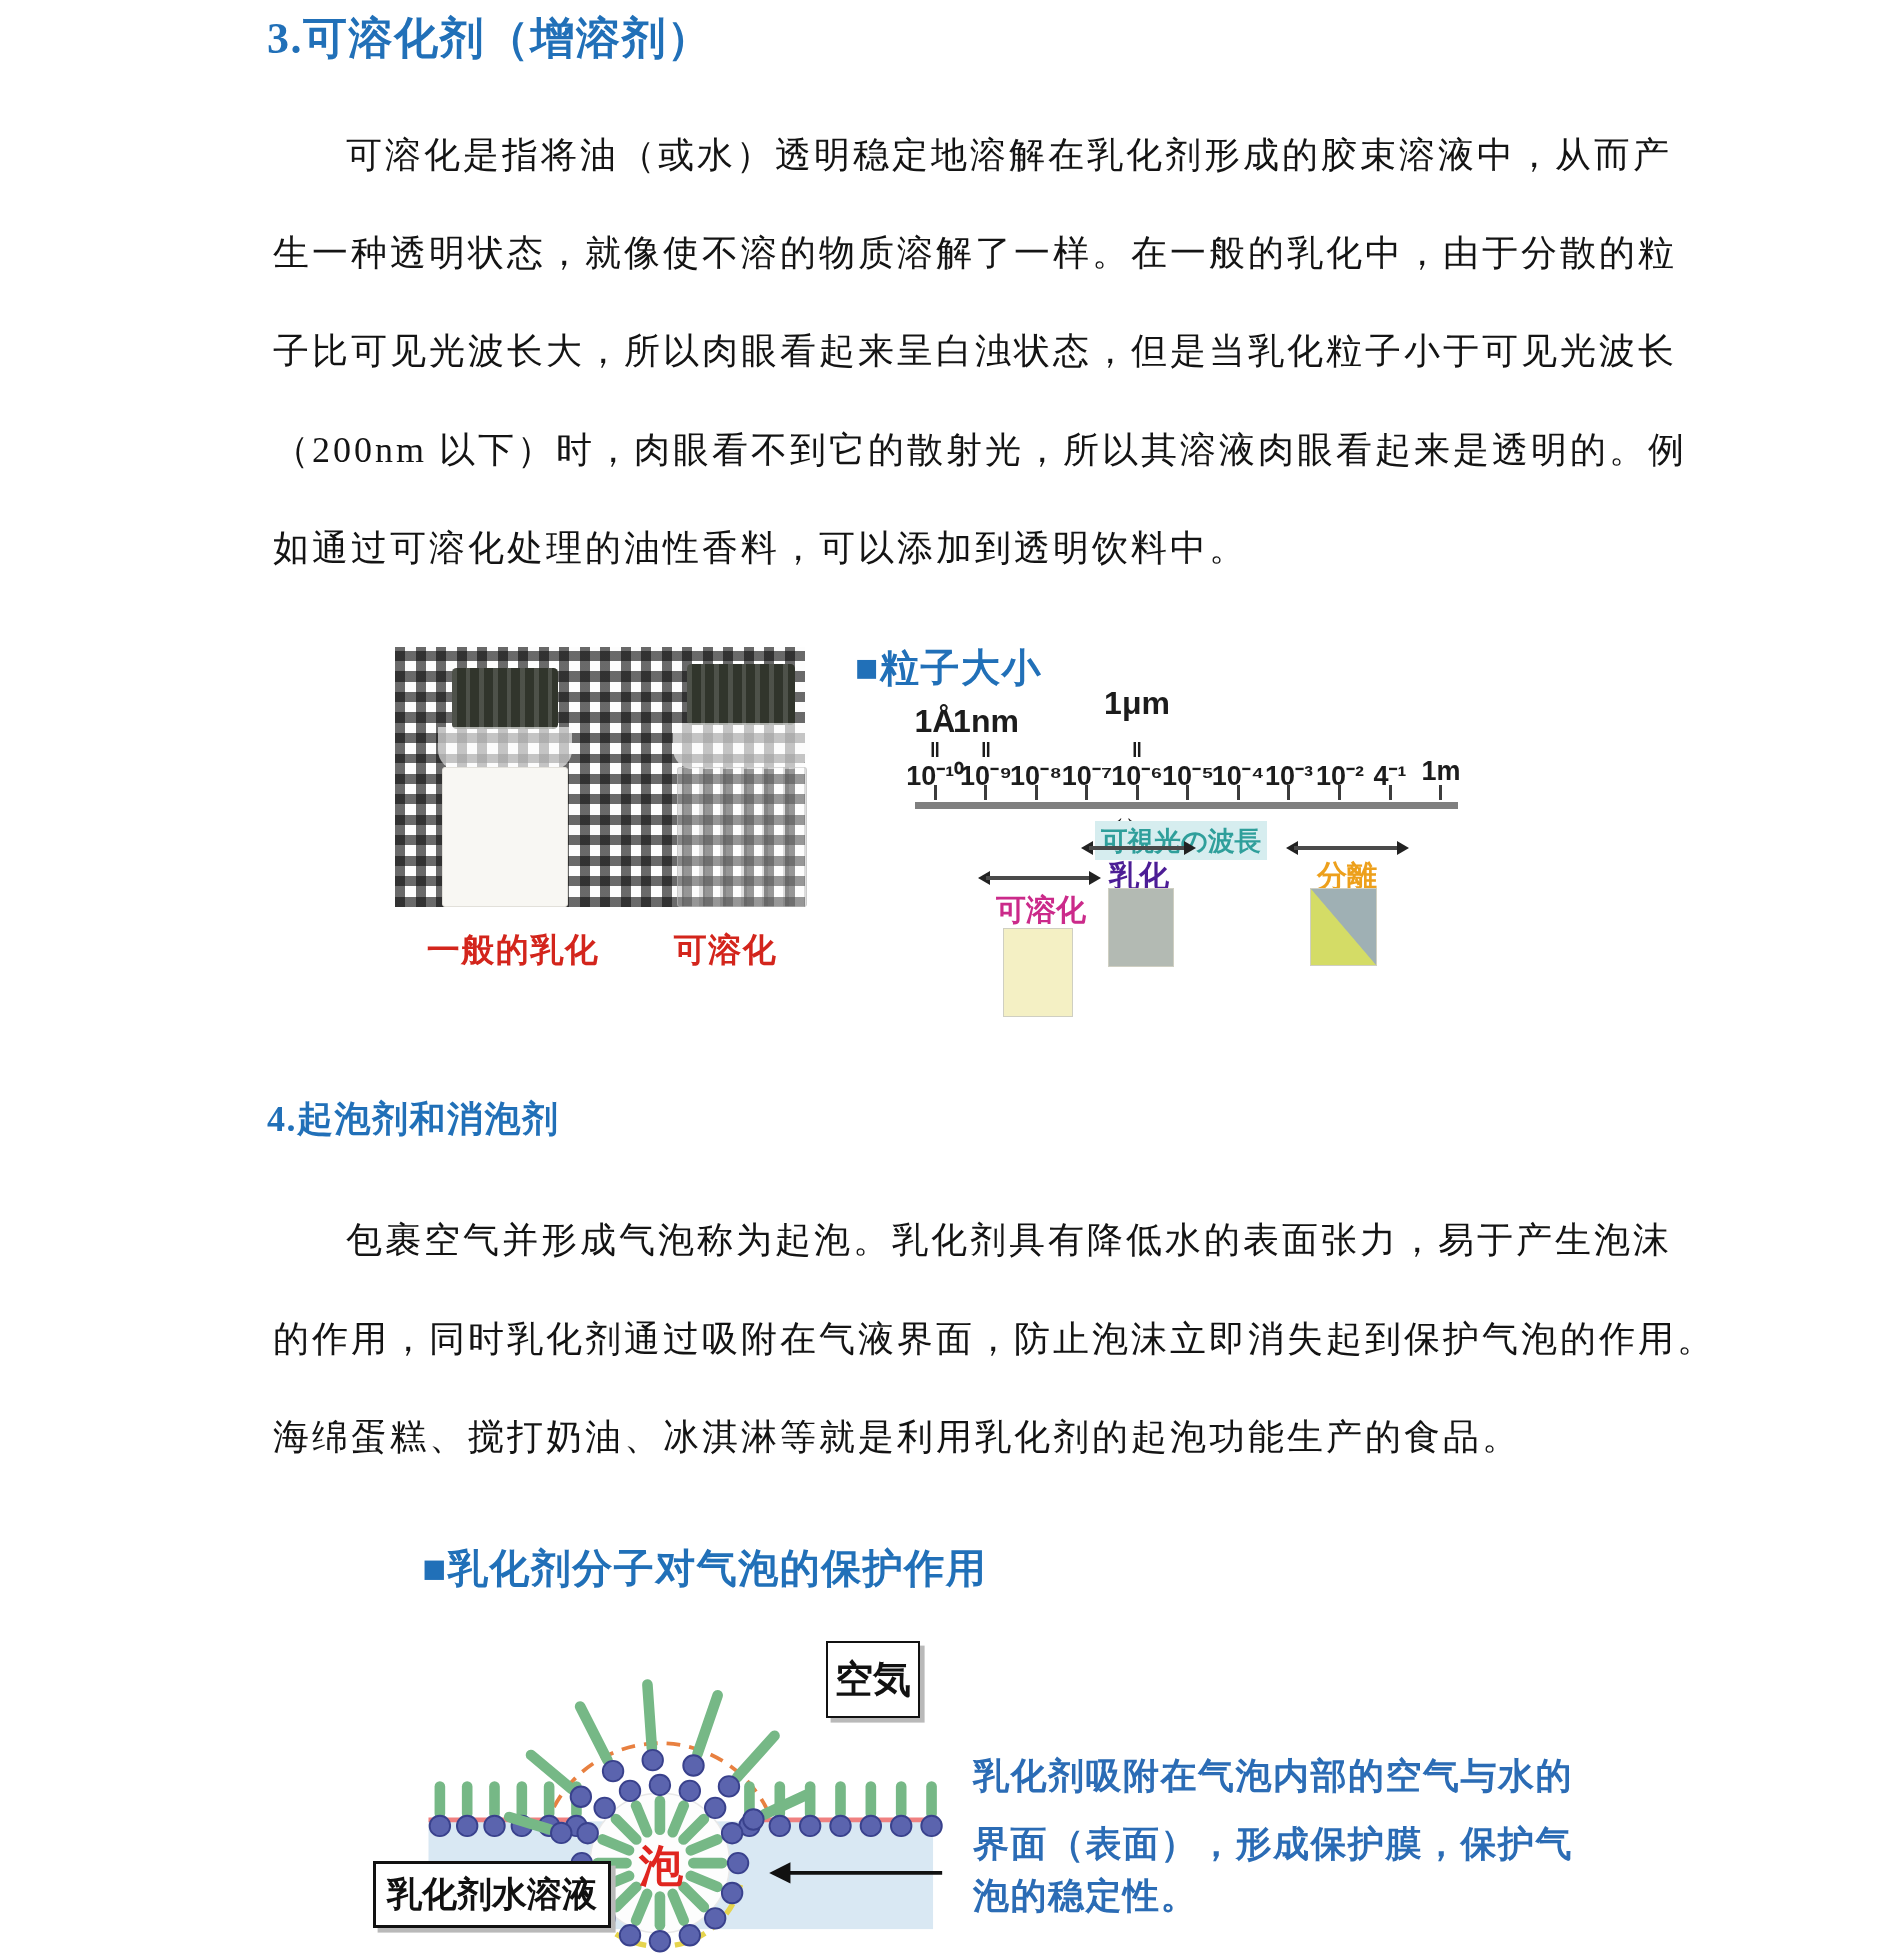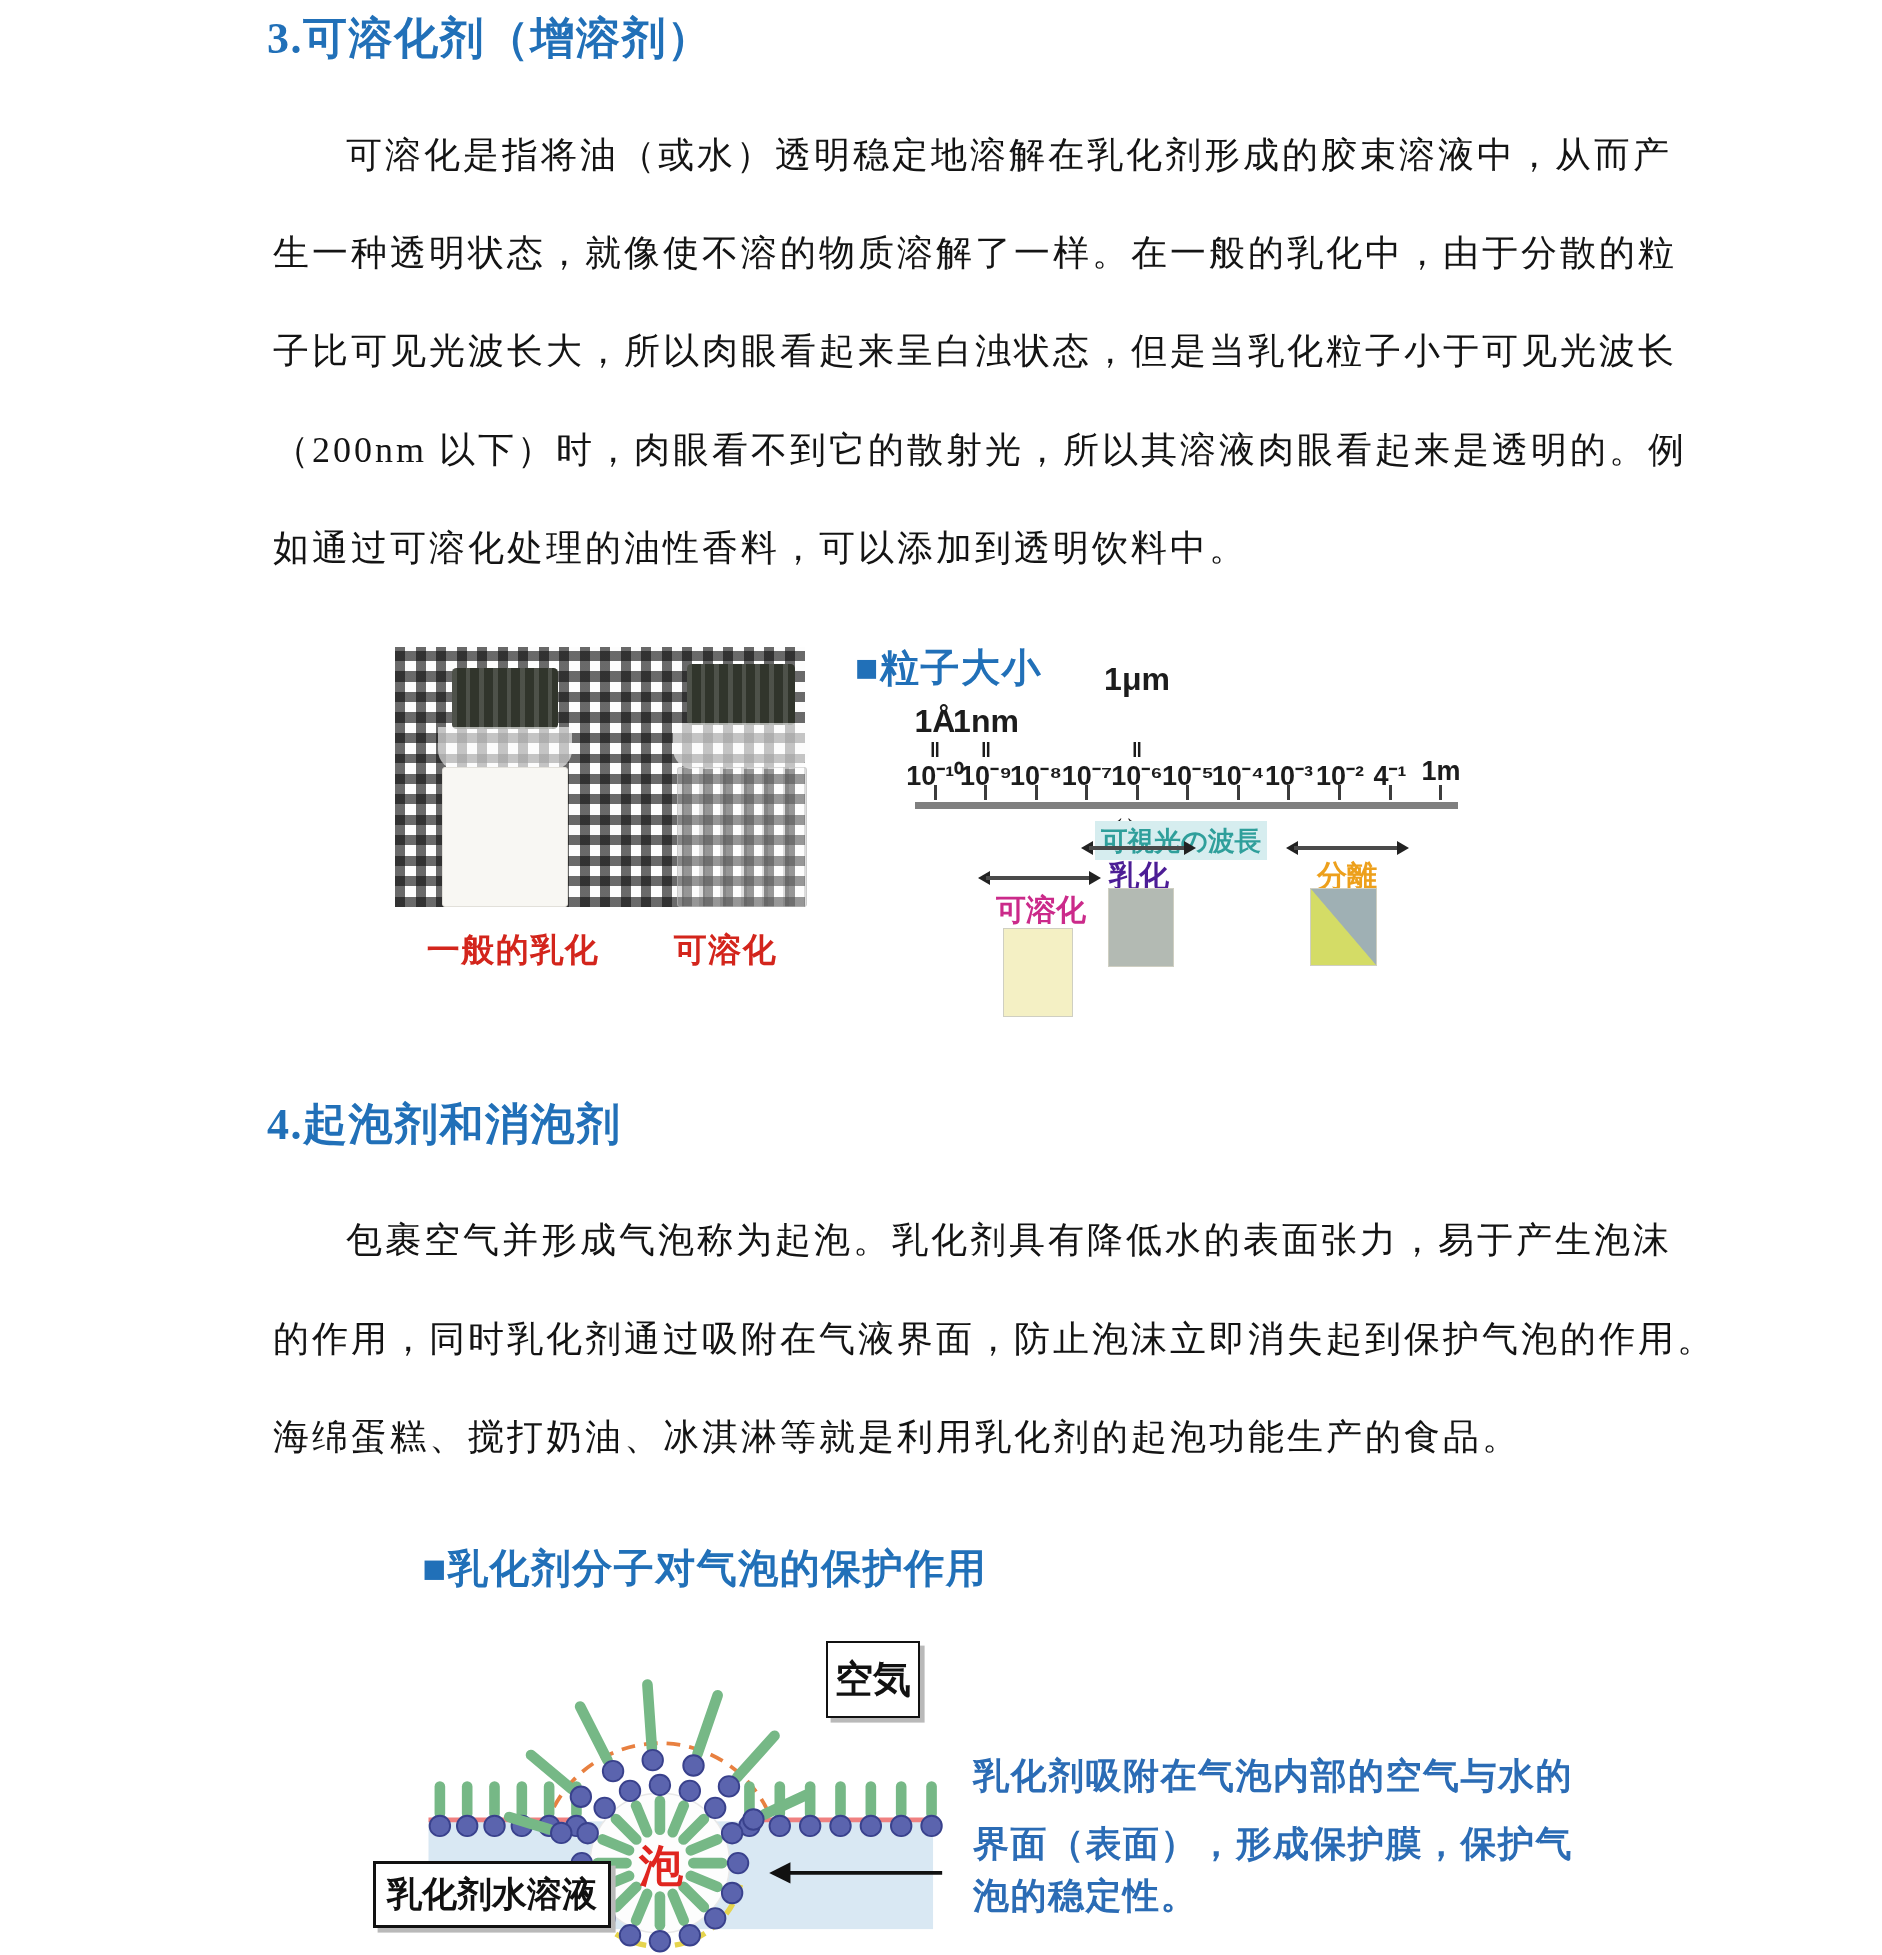--- a/index.html
+++ b/index.html
@@ -73,21 +73,21 @@
   <div class="abs red-label" style="left:659px;top:928px;width:133px;">可溶化</div>
 
   <div class="abs h-blue" style="left:855px;top:641px;font-size:39px;letter-spacing:1.5px;">■粒子大小</div>
 
   <div class="abs" style="left:0;top:0;width:1882px;height:1955px;pointer-events:none;">
     <div id="scale-units">
         <span class="unit-label" style="left: 935px; top: 703px;">1Å</span>
         <span class="eq-mark" style="left: 935px; top: 738px;">‖</span>
         <span class="unit-label" style="left: 986px; top: 703px;">1nm</span>
         <span class="eq-mark" style="left: 986px; top: 738px;">‖</span>
-        <span class="unit-label" style="left: 1137px; top: 661px;">1μm</span>
+        <span class="unit-label" style="left: 1137px; top: 685px;">1μm</span>
         <span class="eq-mark" style="left: 1137px; top: 738px;">‖</span>
       </div>
     <div id="scale-ticks">
         <span class="tick-label" style="left: 935px; top: 756px;">10⁻¹⁰</span>
         <span class="tick-mark" style="left: 934px; top: 785px;"></span>
         <span class="tick-label" style="left: 986px; top: 756px;">10⁻⁹</span>
         <span class="tick-mark" style="left: 984px; top: 785px;"></span>
         <span class="tick-label" style="left: 1036px; top: 756px;">10⁻⁸</span>
         <span class="tick-mark" style="left: 1035px; top: 785px;"></span>
         <span class="tick-label" style="left: 1087px; top: 756px;">10⁻⁷</span>
@@ -123,21 +123,21 @@
 
     <div class="range-label" style="left:1041px;top:890px;color:#cb2a8a;">可溶化</div>
     <div class="range-label" style="left:1139px;top:856px;color:#4c1d95;">乳化</div>
     <div class="range-label" style="left:1347px;top:856px;color:#eda01c;">分離</div>
 
     <div class="photo" style="left:1003px;top:928px;width:68px;height:87px;background:#f4f0c4;"></div>
     <div class="photo" style="left:1108px;top:888px;width:64px;height:77px;background:#b3bab3;"></div>
     <div class="photo" style="left:1310px;top:888px;width:65px;height:76px;background:linear-gradient(to top right,#d4dc66 49.5%,#9fb0b4 50.5%);"></div>
   </div>
 
-  <div class="abs h-blue" style="left:267px;top:1095px;font-size:44px;letter-spacing:1.5px;">4.起泡剂和消泡剂</div>
+  <div class="abs h-blue" style="left:267px;top:1095px;font-size:36px;letter-spacing:1.5px;">4.起泡剂和消泡剂</div>
 
   <div class="abs" style="left:273px;top:1216px;">
     <div class="body-line indent" style="position:absolute;top:0;">包裹空气并形成气泡称为起泡。乳化剂具有降低水的表面张力，易于产生泡沫</div>
     <div class="body-line" style="position:absolute;top:99px;">的作用，同时乳化剂通过吸附在气液界面，防止泡沫立即消失起到保护气泡的作用。</div>
     <div class="body-line" style="position:absolute;top:197px;">海绵蛋糕、搅打奶油、冰淇淋等就是利用乳化剂的起泡功能生产的食品。</div>
   </div>
 
   <div class="abs h-blue" style="left:422px;top:1541px;font-size:40px;letter-spacing:1.5px;">■乳化剂分子对气泡的保护作用</div>
 
   <svg class="abs" style="left:364px;top:1624px;" width="607" height="331" viewBox="0 0 800 436" id="bubble-svg">

